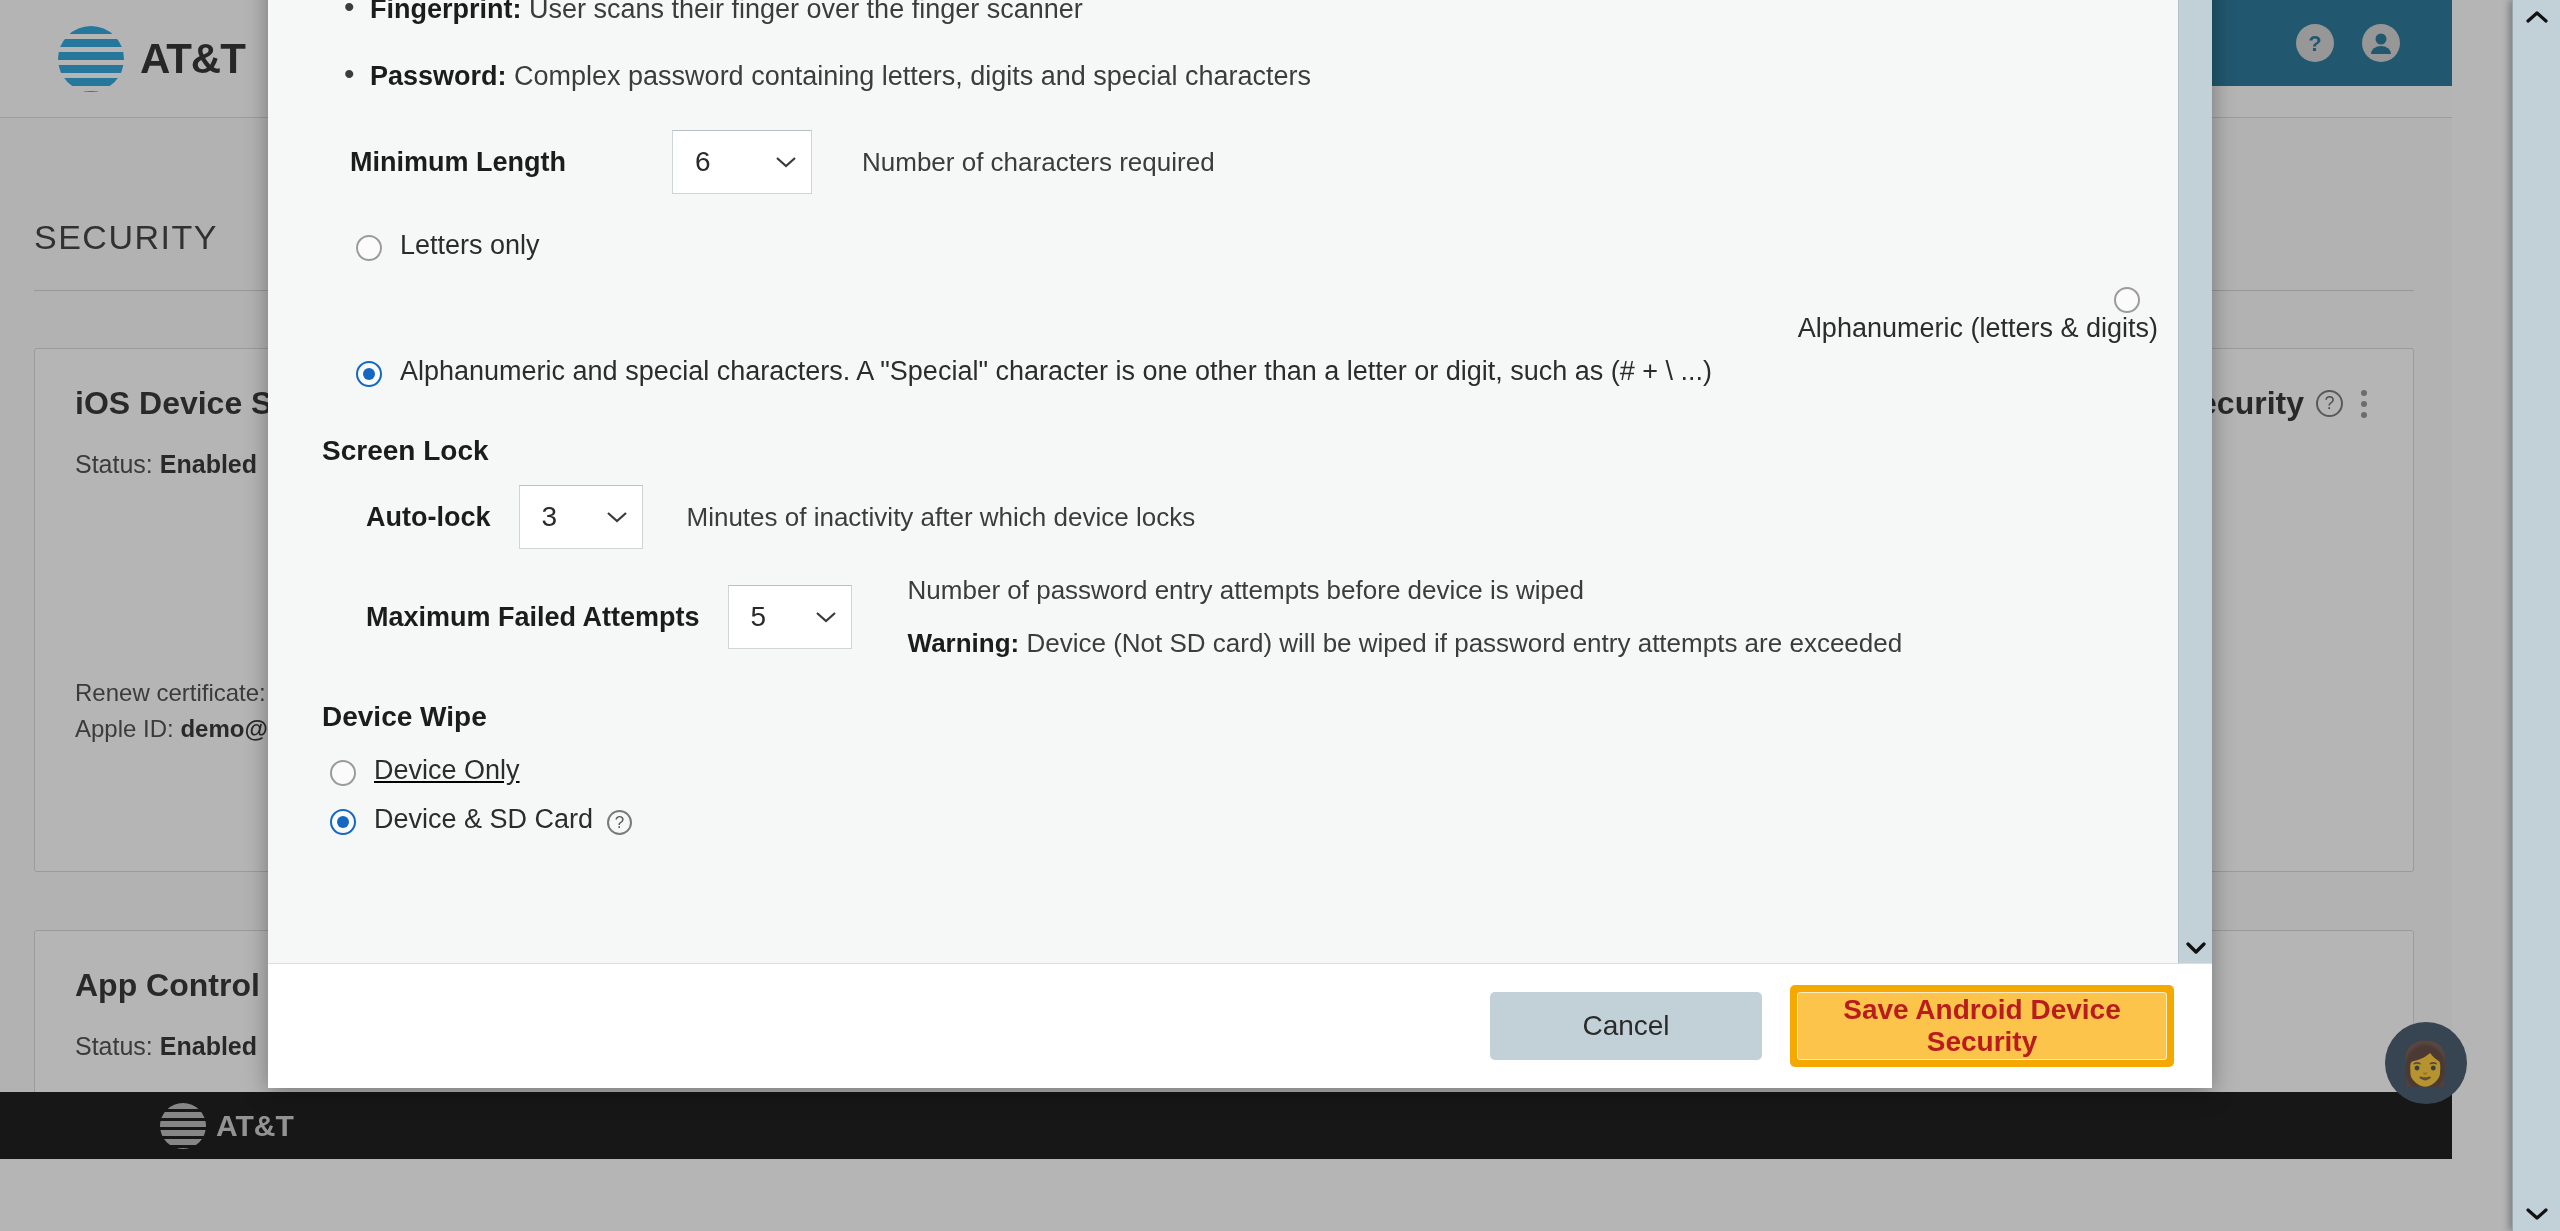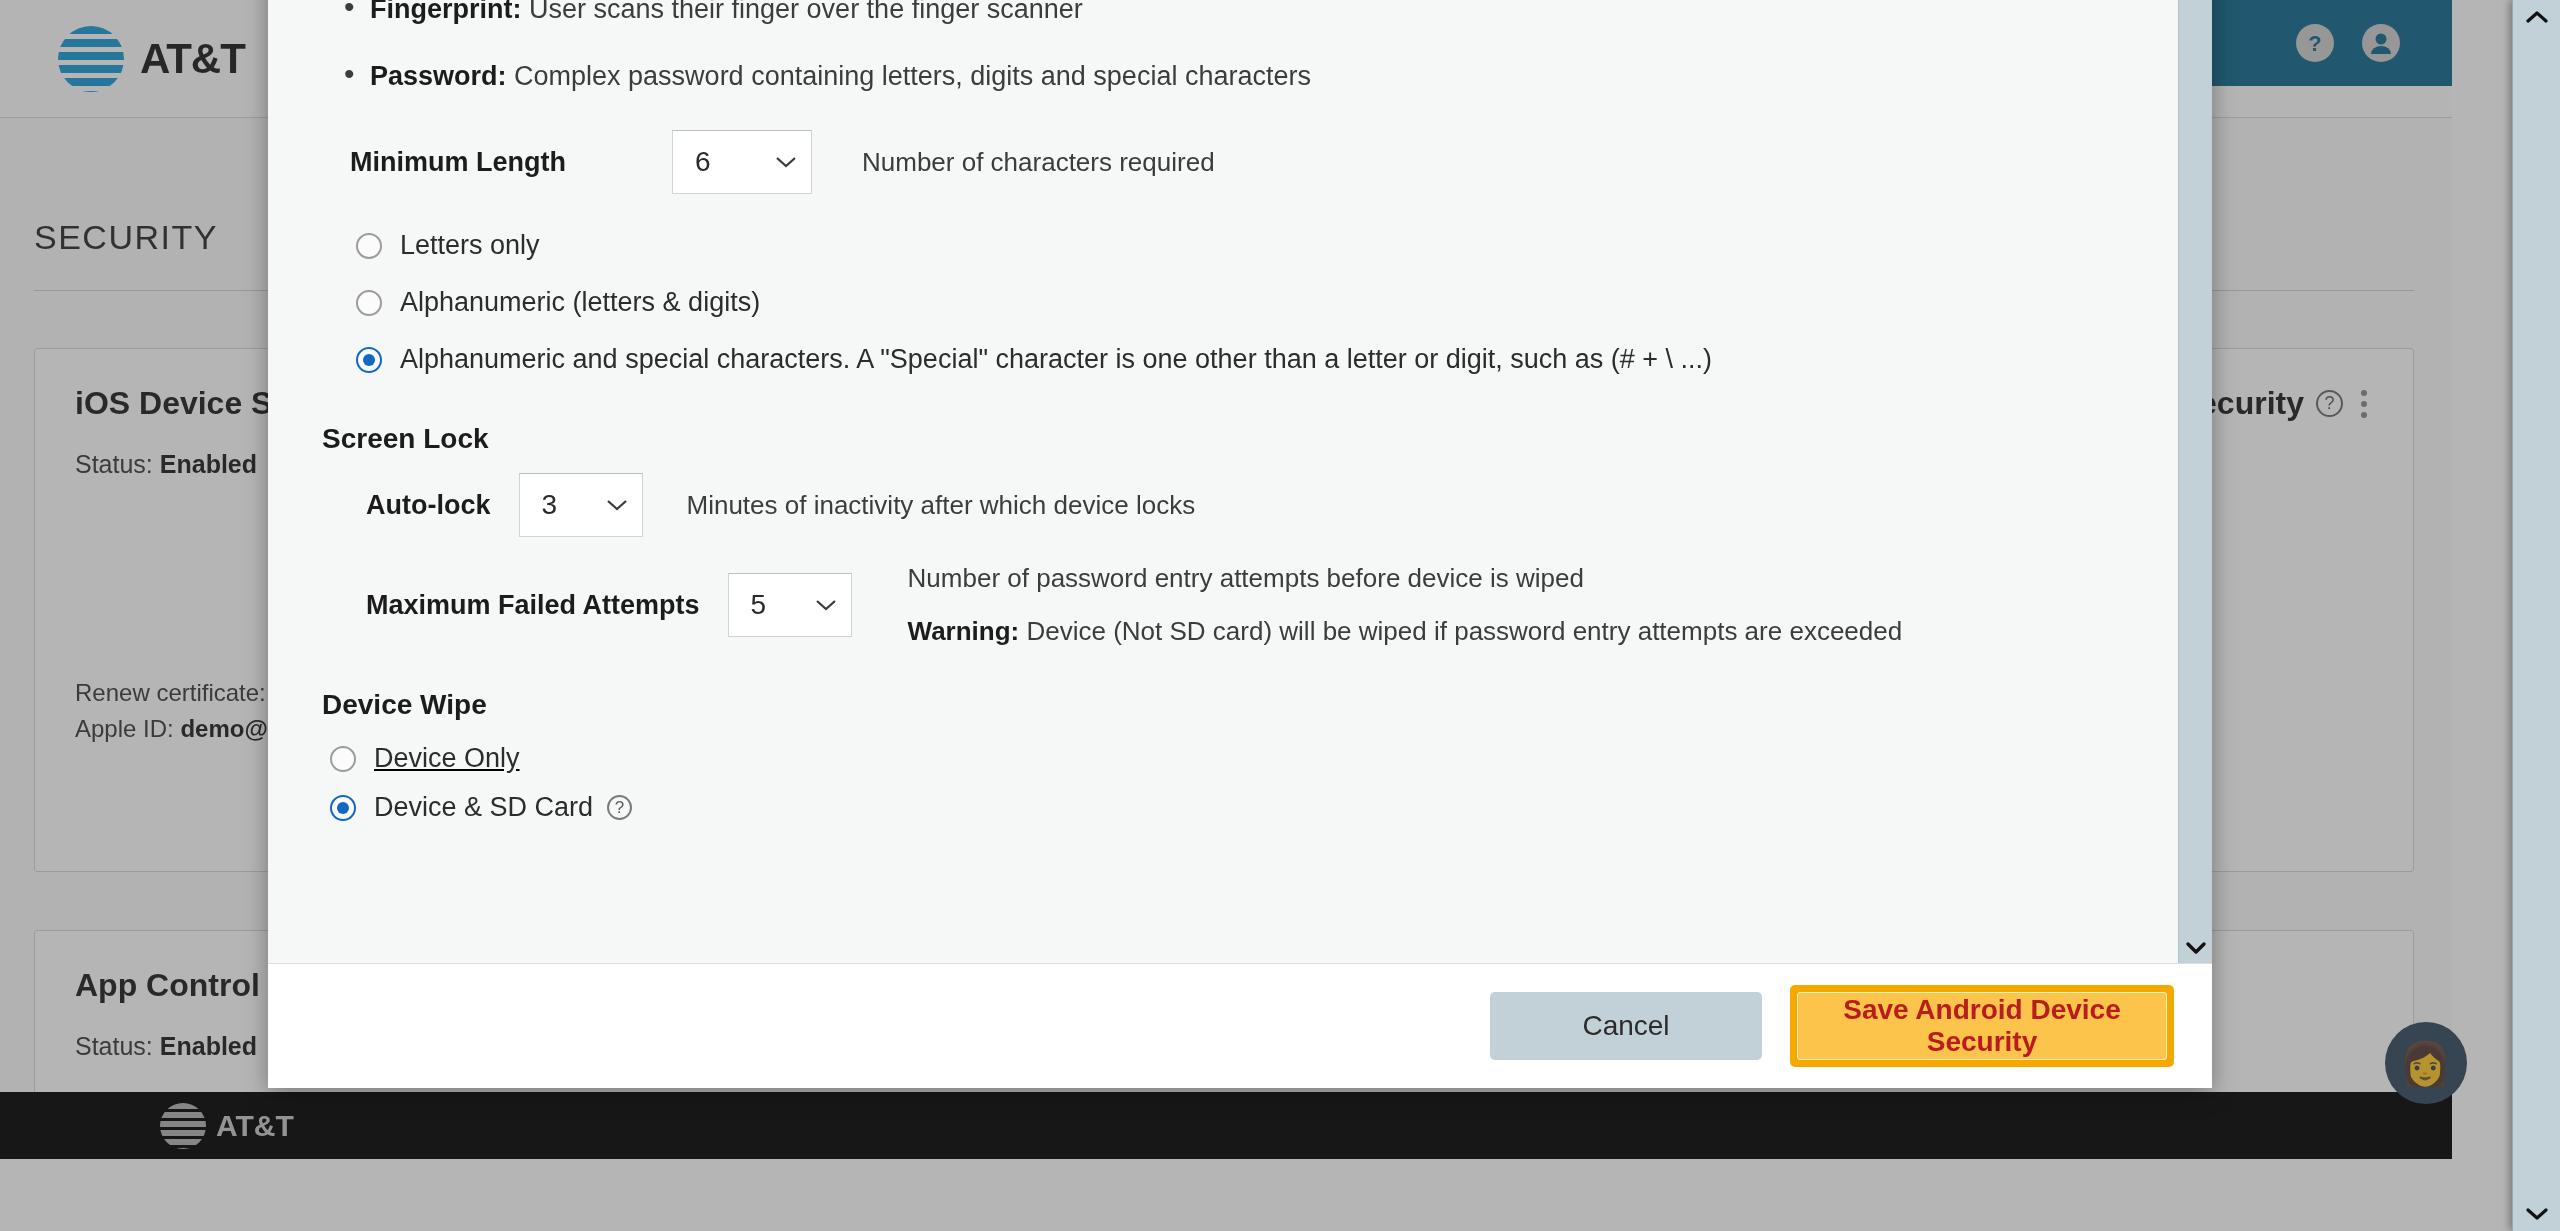--- a/index.html
+++ b/index.html
@@ -201,21 +201,21 @@
     border: 1px solid #cfd4d6;
     border-top-color: #b9c0c3;
     height: 64px; min-width: 92px;
     display: flex; align-items: center; justify-content: space-between;
     padding: 0 14px 0 22px;
     font-size: 28px; color: #2a2a2a;
   }
   .select-box .chev { margin-left: 20px; color: #3a3a3a; display:flex; }
   .hint { font-size: 26px; color: #3c3c3c; }
 
-  .radio-row { display: flex; align-items: center; margin-bottom: 8px; }
+  .radio-row { display: flex; align-items: flex-end; margin-bottom: 8px; }
   .radio {
     width: 26px; height: 26px; border-radius: 50%;
     border: 2px solid #9b9b9b; background: #fbfbfb;
     flex: 0 0 auto; margin-right: 18px; position: relative;
   }
   .radio.checked { border-color: #1268c3; }
   .radio.checked::after {
     content: ""; position: absolute;
     left: 5px; top: 5px; width: 12px; height: 12px;
     border-radius: 50%; background: #1268c3;
@@ -367,21 +367,21 @@
         </span>
       </div>
       <span class="hint" style="margin-left:50px;">Number of characters required</span>
     </div>
 
     <div style="margin-top:36px; margin-left:34px;">
       <div class="radio-row" style="margin-bottom:26px;">
         <span class="radio"></span>
         <span class="radio-label">Letters only</span>
       </div>
-      <div class="radio-row" style="margin-bottom:26px;">
+      <div class="radio-row" style="margin-bottom:12px;flex-direction:column;">
         <span class="radio"></span>
         <span class="radio-label">Alphanumeric (letters &amp; digits)</span>
       </div>
       <div class="radio-row">
         <span class="radio checked"></span>
         <span class="radio-label">Alphanumeric and special characters. A "Special" character is one other than a letter or digit, such as  (# + \ ...)</span>
       </div>
     </div>
 
 

